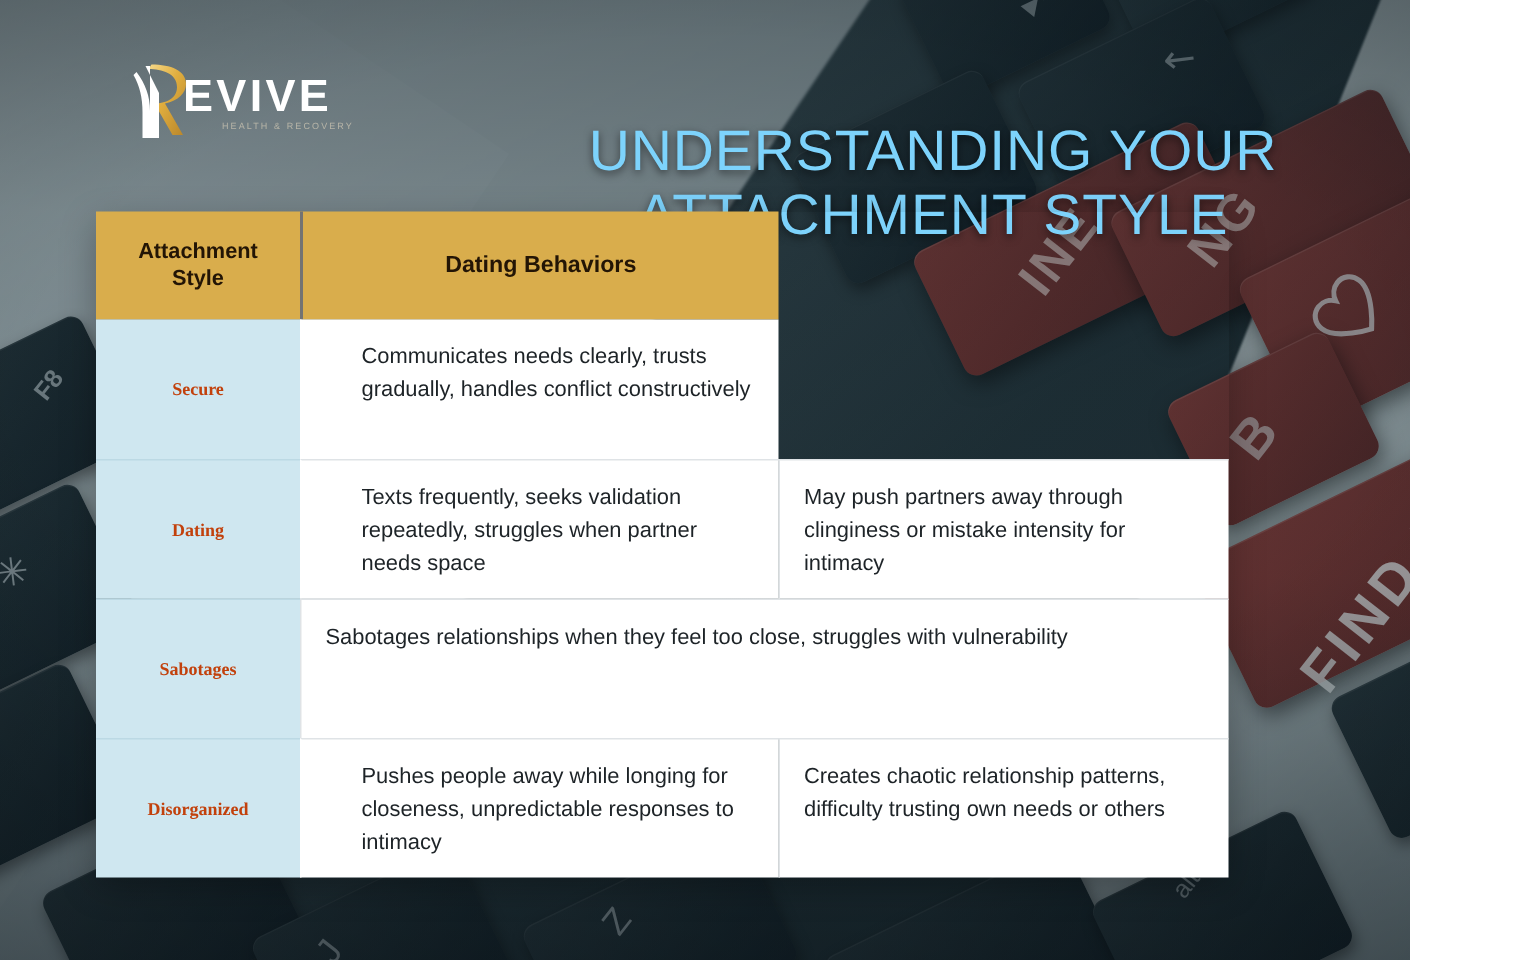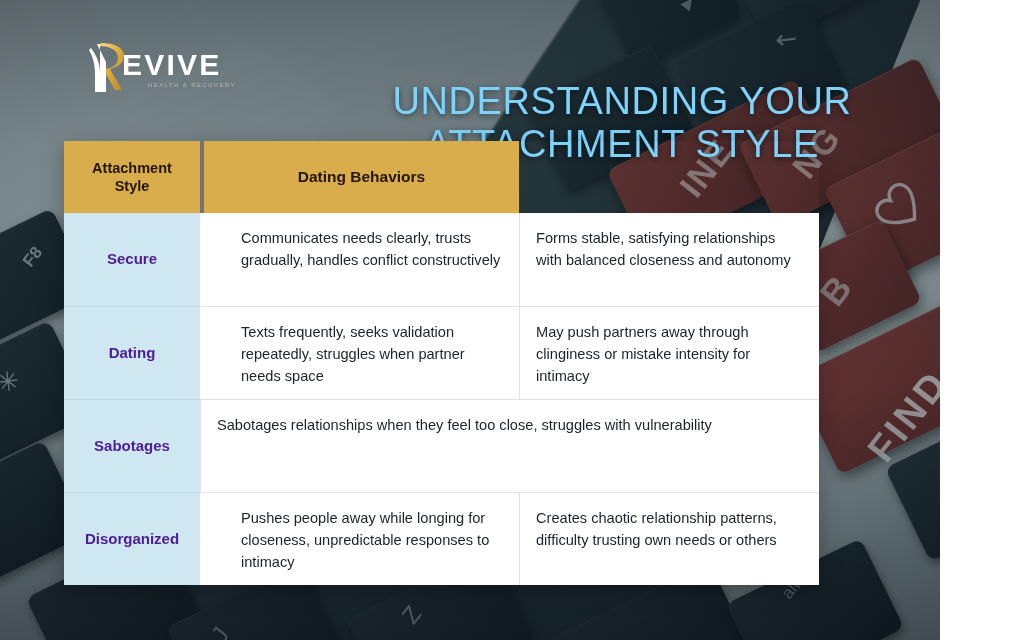--- a/index.html
+++ b/index.html
@@ -149,45 +149,46 @@
     font-size: 15.5px;
     text-align: center;
     display: flex;
     align-items: center;
     justify-content: center;
     height: 72px;
     line-height: 1.25;
     padding: 0 10px;
   }
   .thead .c0 { font-size: 14.5px; }
-  .thead .c1 { border-left: 4px solid #737373; }
+  .thead .c1 { border-left: 2px solid #737373; }
   .thead .c2 { border-left: 1px solid #e7c477; }
 
   
   .tbody .trow + .trow .cell { border-top: 1px solid #dfe3e6; }
   .tbody .trow + .trow .c0 { border-top: 1px solid #bcd9e4; }
 
   .tbody .cell {
     height: 93px;
     padding: 14px 16px 0 16px;
     background: #ffffff;
     font-size: 14.6px;
     line-height: 1.52;
     color: #1d2327;
   }
   .tbody .c0 {
     background: #cfe7f0;
     display: flex;
     align-items: center;
     justify-content: center;
     font-weight: 700;
-    font-size: 15px;
-    color: #4c1d95;
+    font-size: 12px;
+    color: #c2410c;
     padding: 0 6px;
     text-align: center;
+    font-family: Liberation Serif, serif;
   }
   .tbody .c1 { border-left: 1px solid #ffffff; padding-left: 40px; }
   .tbody .c2 { border-left: 1px solid #dfe3e6; }
 </style>
 </head>
 <body>
 
 <div id="stage">
 
   <div class="bg-layer">
@@ -278,21 +279,20 @@
     <div class="trow thead">
       <div class="cell c0">Attachment Style</div>
       <div class="cell c1">Dating Behaviors</div>
     </div>
 
     <div class="tbody">
 
       <div class="trow">
         <div class="cell c0">Secure</div>
         <div class="cell c1">Communicates needs clearly, trusts gradually, handles conflict constructively</div>
-        <div class="cell c2">Forms stable, satisfying relationships with balanced closeness and autonomy</div>
       </div>
 
       <div class="trow">
         <div class="cell c0">Dating</div>
         <div class="cell c1">Texts frequently, seeks validation repeatedly, struggles when partner needs space</div>
         <div class="cell c2">May push partners away through clinginess or mistake intensity for intimacy</div>
       </div>
 
       <div class="trow">
         <div class="cell c0">Sabotages</div>

